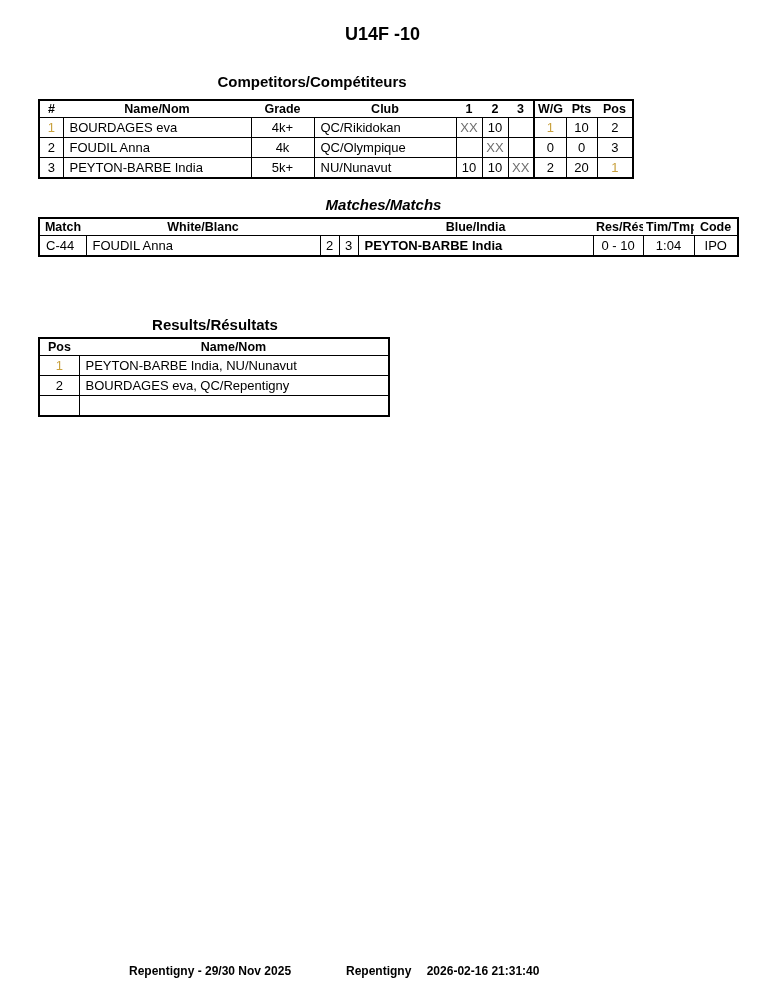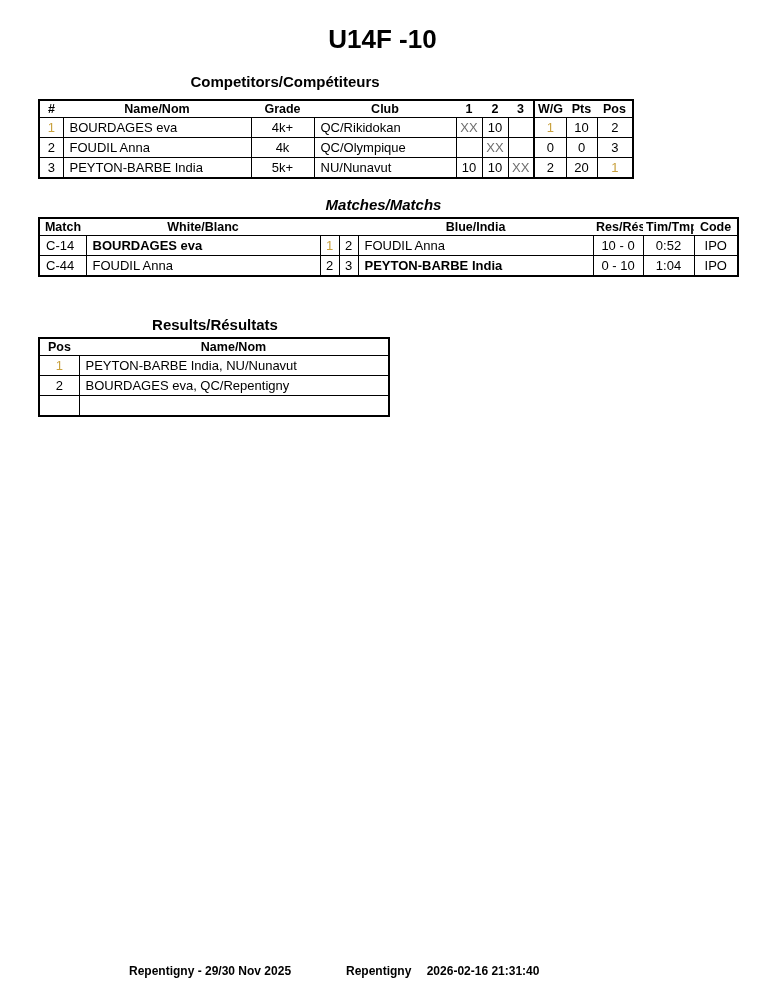--- a/index.html
+++ b/index.html
@@ -8,30 +8,30 @@
     position: relative;
     background: #ffffff;
     color: #000000;
     font-family: "Liberation Sans", sans-serif;
     overflow: hidden;
   }
   .page-title {
     position: absolute;
     top: 24px; left: 0; width: 765px;
     text-align: center;
-    font-size: 26px;
+    font-size: 18px;
     font-weight: bold;
   }
   .caption {
     position: absolute;
     font-size: 15px;
     font-weight: bold;
     text-align: center;
   }
-  #caption-competitors { top: 73px;  left: 0px;  width: 570px; }
+  #caption-competitors { top: 73px;  left: 0px;  width: 570px; padding-left: 27px; }
   #caption-matches     { top: 196px; left: 34px; width: 699px; font-style: italic; }
   #caption-results     { top: 316px; left: 40px; width: 350px; }
 
   table {
     position: absolute;
     border-collapse: collapse;
     table-layout: fixed;
     border: 2px solid #000;
   }
   #table-competitors { left: 38px; top: 99px;  width: 594px; }
@@ -168,30 +168,20 @@
     <th>Match</th>
     <th>White/Blanc</th>
     <th></th>
     <th></th>
     <th>Blue/India</th>
     <th>Res/Rés</th>
     <th>Tim/Tmp</th>
     <th>Code</th>
   </tr>
   <tr>
-    <td class="al">C-14</td>
-    <td class="al bold">BOURDAGES eva</td>
-    <td class="num gold">1</td>
-    <td class="num">2</td>
-    <td class="al">FOUDIL Anna</td>
-    <td class="ac">10 - 0</td>
-    <td class="ac">0:52</td>
-    <td class="ac">IPO</td>
-  </tr>
-  <tr>
     <td class="al">C-44</td>
     <td class="al">FOUDIL Anna</td>
     <td class="num">2</td>
     <td class="num">3</td>
     <td class="al bold">PEYTON-BARBE India</td>
     <td class="ac">0 - 10</td>
     <td class="ac">1:04</td>
     <td class="ac">IPO</td>
   </tr>
 </tbody>

